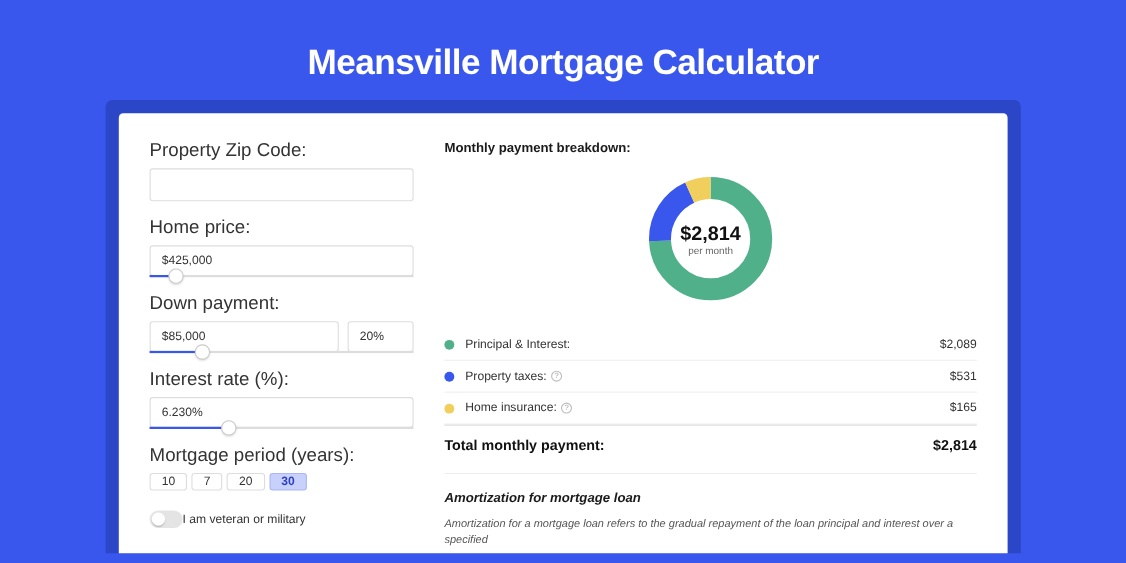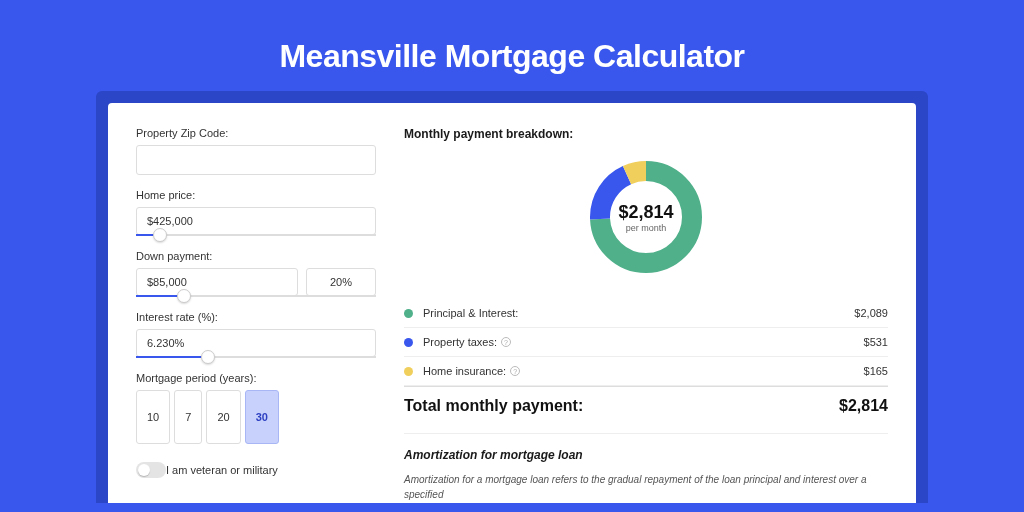--- a/index.html
+++ b/index.html
@@ -31,39 +31,39 @@
     border-radius: 4px 4px 0 0;
     padding: 24px 28px 0 28px;
     display: flex;
     gap: 28px;
     min-height: 400px;
   }
   
   .left-pane { width: 240px; flex-shrink: 0; }
   .field { margin-bottom: 14px; }
   .field-label {
-    font-size: 11px;
+    font-size: 17px;
     color: #333;
     margin-bottom: 6px;
     display: block;
   }
   .text-input {
     width: 100%;
     height: 28px;
     border: 1px solid #ddd;
     border-radius: 3px;
     padding: 0 10px;
     font-size: 11px;
     color: #333;
     background: #fff;
   }
   .text-input.tall { height: 30px; }
   .dp-row { display: flex; gap: 8px; }
   .dp-row .text-input:first-child { flex: 1; }
-  .dp-row .text-input:last-child { width: 70px; text-align: center; }
+  .dp-row .text-input:last-child { width: 60px; }
   .slider-track {
     position: relative;
     height: 2px;
     background: #ddd;
     margin-top: -1px;
   }
   .slider-fill {
     position: absolute;
     left: 0; top: 0; bottom: 0;
     background: #3a57ed;
@@ -77,21 +77,21 @@
     border-radius: 50%;
     transform: translate(-50%, -50%);
     box-shadow: 0 1px 2px rgba(0,0,0,0.15);
   }
   .period-row { display: flex; gap: 4px; margin-top: 6px; }
   .period-btn {
     border: 1px solid #ddd;
     background: #fff;
     font-size: 11px;
     color: #333;
-    padding: 20px 10px;
+    padding: 1px 10px;
     border-radius: 3px;
     cursor: pointer;
   }
   .period-btn.active {
     background: #c7d1fb;
     border-color: #a8b6f5;
     color: #2d3fc2;
     font-weight: 600;
   }
   .vet-row { display: flex; align-items: center; margin-top: 18px; }
@@ -164,21 +164,21 @@
     color: #aaa;
     display: inline-flex;
     align-items: center;
     justify-content: center;
   }
   .legend-val { font-weight: 400; }
   .total-row {
     display: flex;
     padding: 10px 0;
     border-top: 1px solid #ddd;
-    font-size: 16px;
+    font-size: 13px;
     font-weight: 700;
     color: #111;
   }
   .total-row .legend-label { flex: 1; }
   .amort {
     border-top: 1px solid #eee;
     margin-top: 8px;
     padding-top: 14px;
     font-style: italic;
   }

